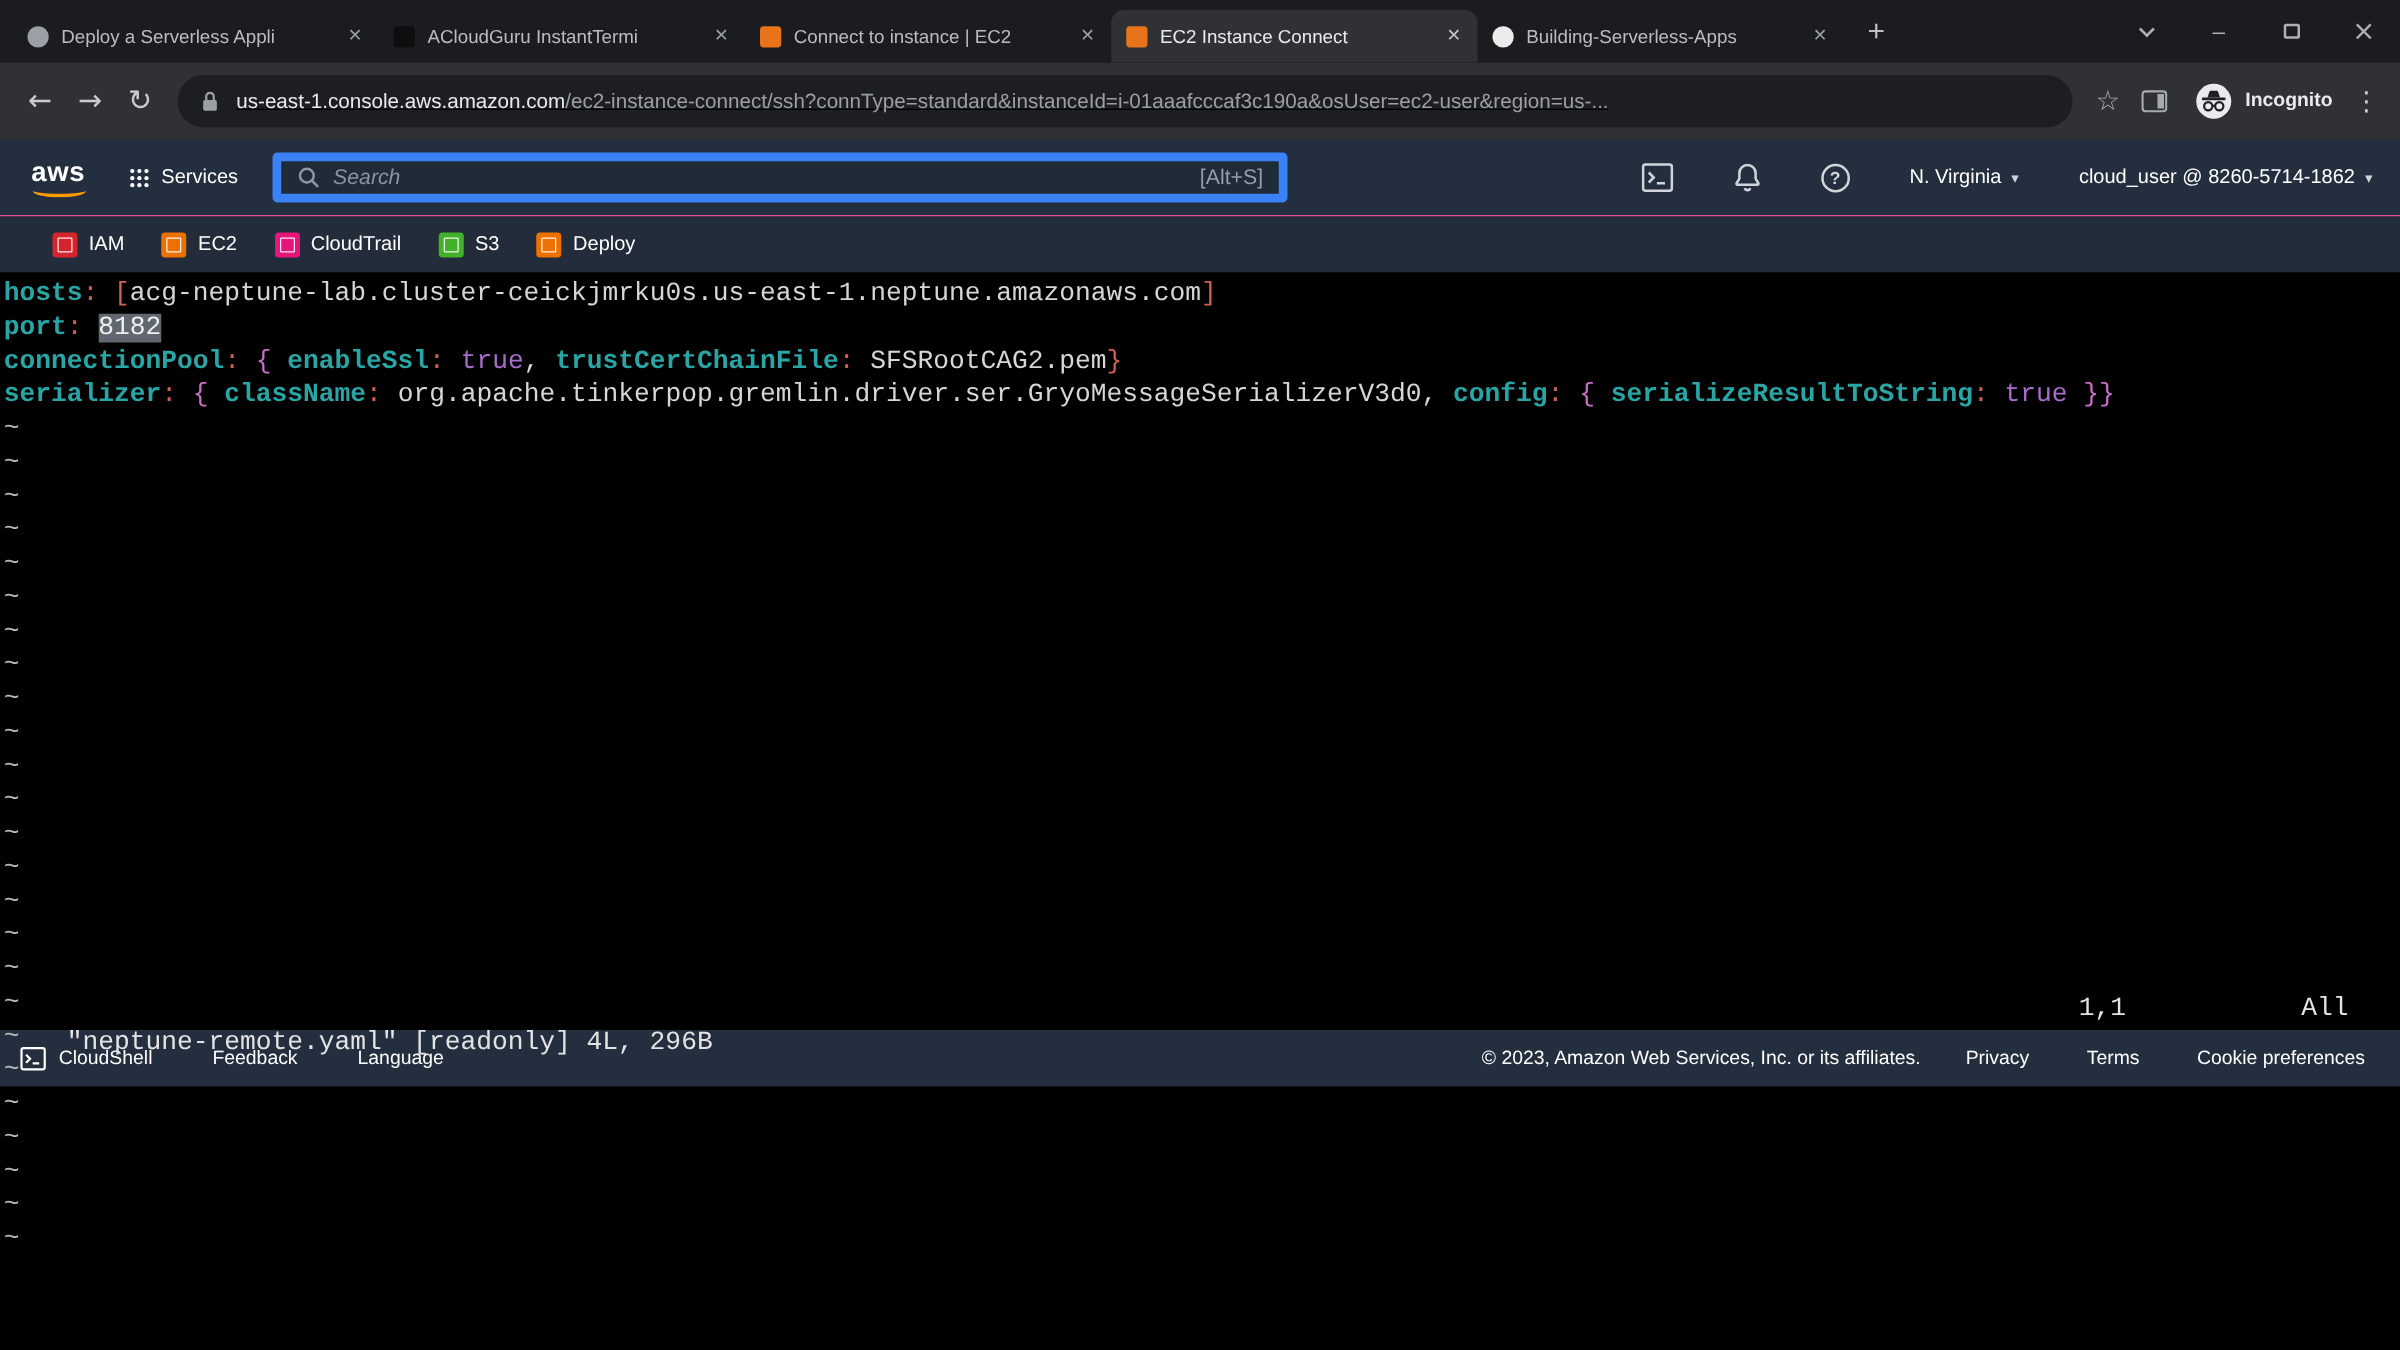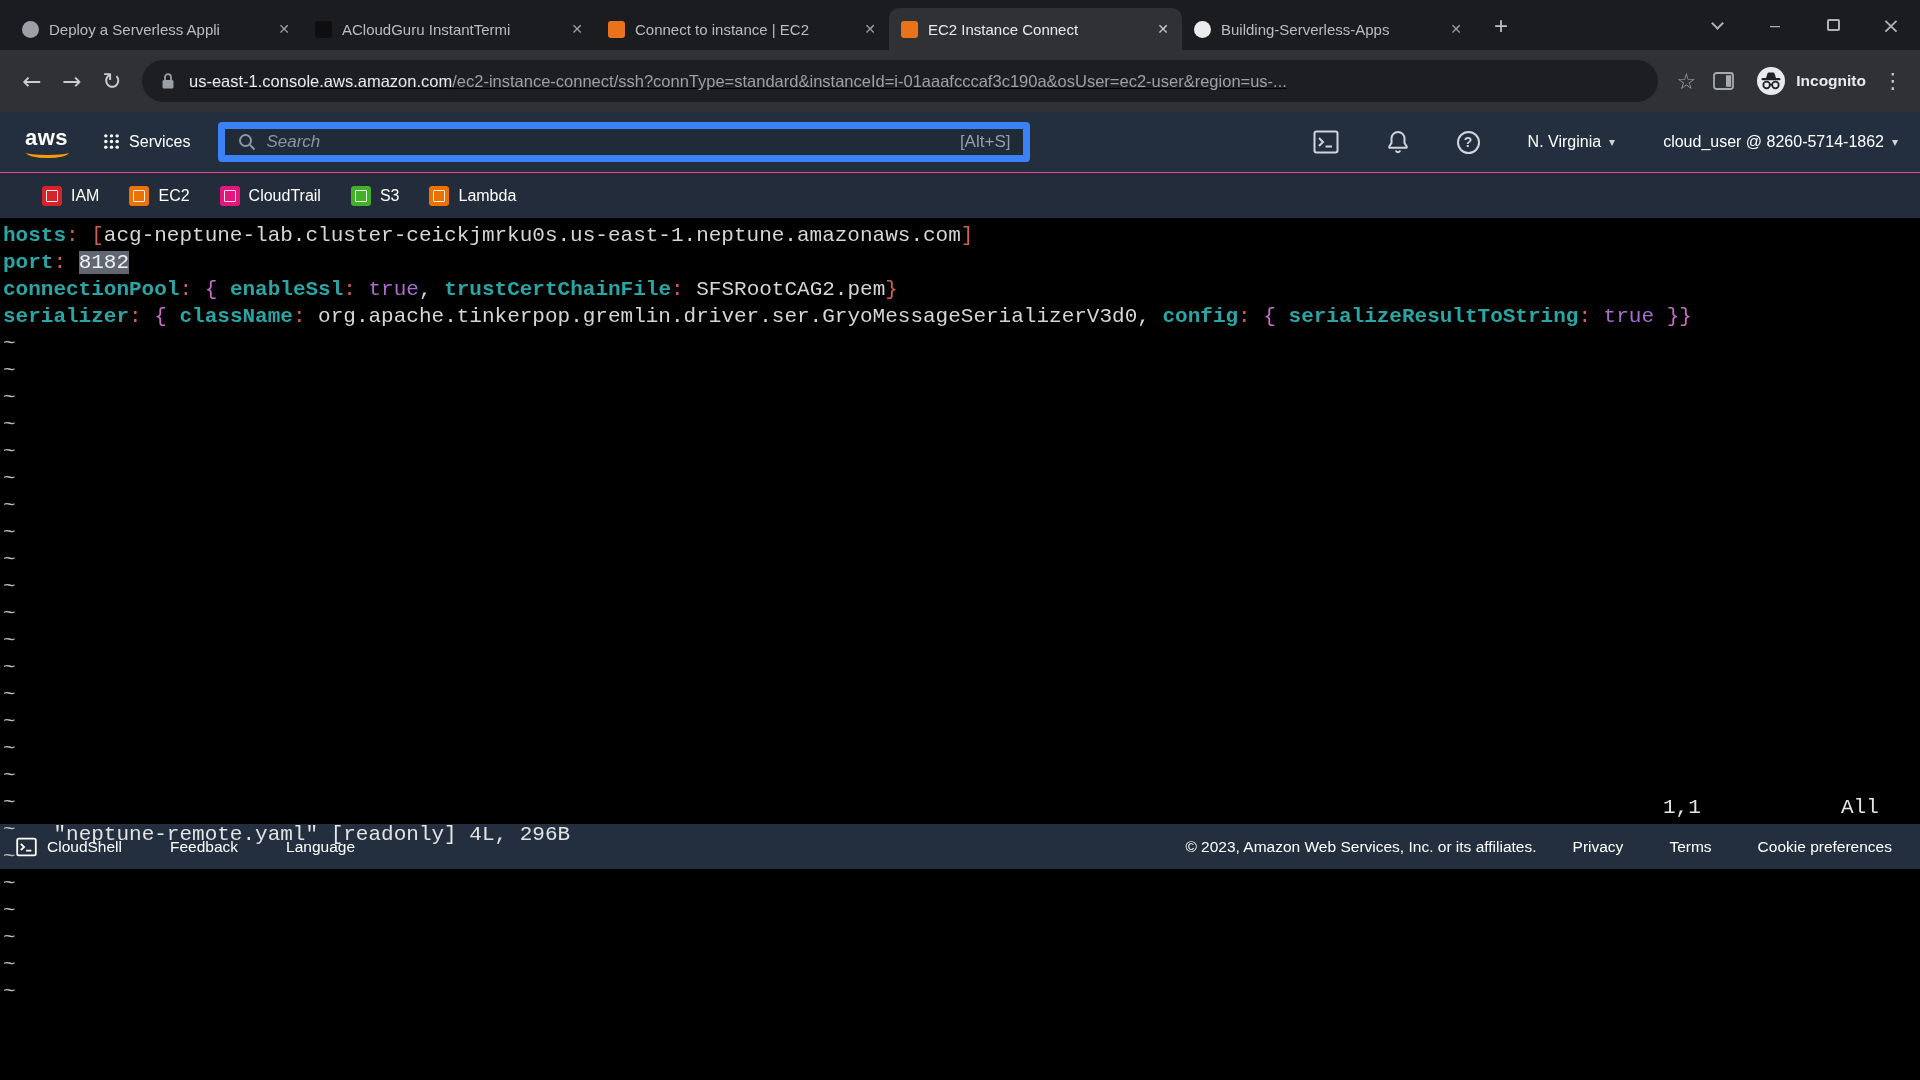--- a/index.html
+++ b/index.html
@@ -40,21 +40,21 @@
   .incog { display:flex; align-items:center; gap:10px; margin:0 12px 0 14px; color:#e8eaed;
            font-size:15.5px; font-weight:700; }
   .menu-dots { font-family:"DejaVu Sans",sans-serif; font-size:21px; color:#c9cdd1; width:30px; text-align:center; }
 
   
   .aws-header { height:60px; background:#232f3e; display:flex; align-items:center; padding:0 22px; color:#fff; }
   .aws-logo { position:relative; font-size:22px; font-weight:700; letter-spacing:.5px; padding:0 3px 8px 3px;
               margin-right:32px; }
   .aws-logo::after { content:""; position:absolute; left:4px; right:2px; bottom:1px; height:8px;
                      border-bottom:3px solid #ff9900; border-radius:0 0 55% 55%; }
-  .services { display:flex; gap:9px; font-size:16px; margin-right:28px; }
+  .services { display:flex; align-items:center; gap:9px; font-size:16px; margin-right:28px; }
   .aws-search { width:812px; height:40px; background:#202b38; border:7px solid #3b82f6; border-radius:4px;
                 display:flex; align-items:center; padding:0 13px; }
   .search-ph { font-style:italic; color:#8b949e; font-size:17px; margin-left:10px; }
   .search-short { margin-left:auto; color:#959ea8; font-size:17px; }
   .hdr-right { margin-left:auto; display:flex; align-items:center; gap:48px; }
   .help-circle { width:23px; height:23px; border:2px solid #d2d6da; border-radius:50%; font-size:14px;
                  font-weight:700; display:flex; align-items:center; justify-content:center; color:#d2d6da; }
   .region, .account { display:flex; align-items:center; gap:8px; font-size:16px; }
   .caret { font-family:"DejaVu Sans",sans-serif; font-size:12px; color:#cfd4d9; }
 
@@ -223,21 +223,21 @@
   <div class="fav-item">
     <span class="fav-icon" style="background: rgb(231, 21, 123);"></span>
     <span>CloudTrail</span>
   </div>
   <div class="fav-item">
     <span class="fav-icon" style="background: rgb(67, 176, 42);"></span>
     <span>S3</span>
   </div>
   <div class="fav-item">
     <span class="fav-icon" style="background: rgb(237, 113, 0);"></span>
-    <span>Lambda</span>
+    <span>Deploy</span>
   </div>
 </div>
 
 <div class="terminal">
   <div>
       <div class="tline"><span class="seg-key">hosts</span><span class="seg-punct">:</span><span class="seg-plain"> </span><span class="seg-punct">[</span><span class="seg-plain">acg-neptune-lab.cluster-ceickjmrku0s.us-east-1.neptune.amazonaws.com</span><span class="seg-punct">]</span></div>
       <div class="tline"><span class="seg-key">port</span><span class="seg-punct">:</span><span class="seg-plain"> </span><span class="seg-hl">8182</span></div>
       <div class="tline"><span class="seg-key">connectionPool</span><span class="seg-punct">:</span><span class="seg-plain"> </span><span class="seg-brace">{</span><span class="seg-plain"> </span><span class="seg-key">enableSsl</span><span class="seg-punct">:</span><span class="seg-plain"> </span><span class="seg-bool">true</span><span class="seg-plain">, </span><span class="seg-key">trustCertChainFile</span><span class="seg-punct">:</span><span class="seg-plain"> </span><span class="seg-plain">SFSRootCAG2.pem</span><span class="seg-punct">}</span></div>
       <div class="tline"><span class="seg-key">serializer</span><span class="seg-punct">:</span><span class="seg-plain"> </span><span class="seg-brace">{</span><span class="seg-plain"> </span><span class="seg-key">className</span><span class="seg-punct">:</span><span class="seg-plain"> </span><span class="seg-plain">org.apache.tinkerpop.gremlin.driver.ser.GryoMessageSerializerV3d0</span><span class="seg-plain">, </span><span class="seg-key">config</span><span class="seg-punct">:</span><span class="seg-plain"> </span><span class="seg-brace">{</span><span class="seg-plain"> </span><span class="seg-key">serializeResultToString</span><span class="seg-punct">:</span><span class="seg-plain"> </span><span class="seg-bool">true</span><span class="seg-plain"> </span><span class="seg-brace">}}</span></div>
       <div class="tline tilde">~</div>

